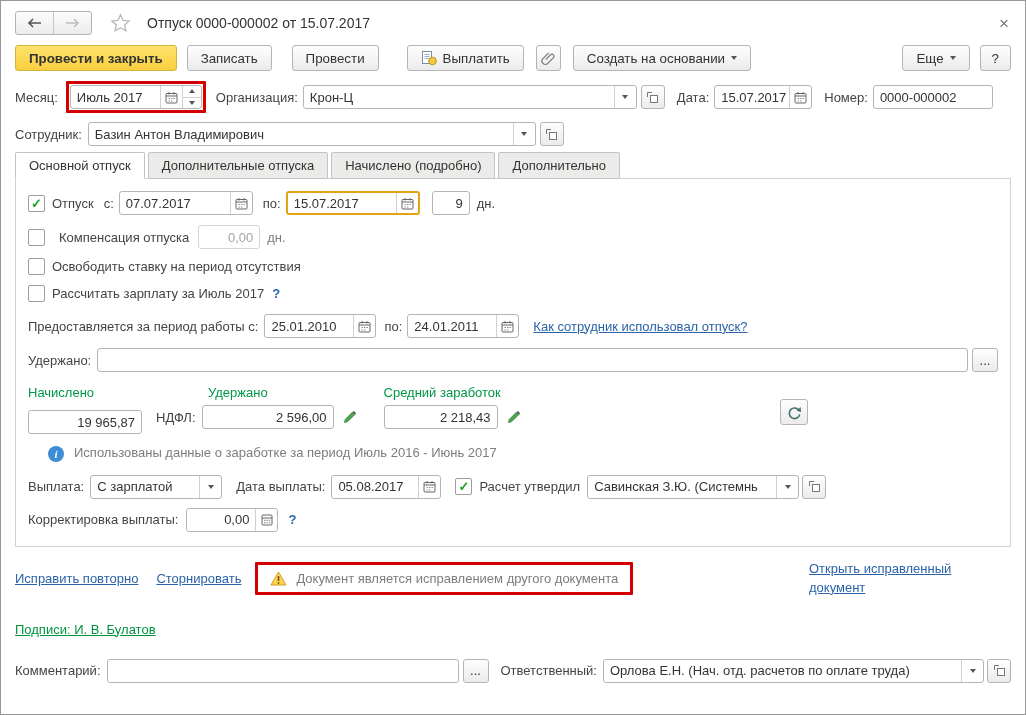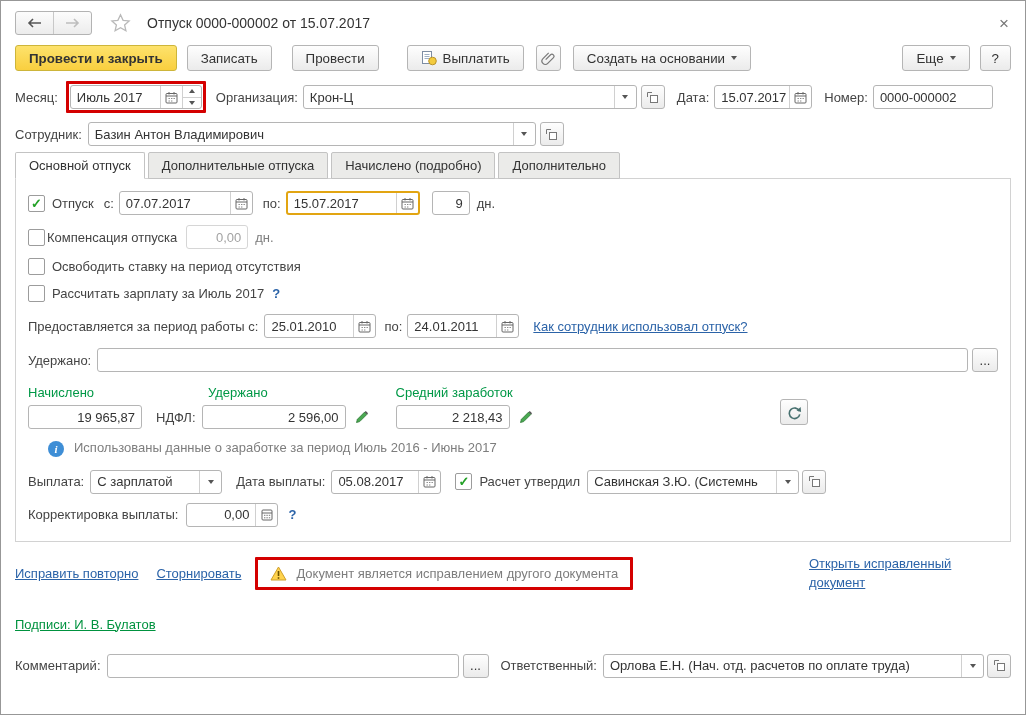--- a/index.html
+++ b/index.html
@@ -216,21 +216,21 @@
         </span>
       </span>
       <span class="field" style="width:38px;margin-left:12px">
         <span class="fld-text num">9</span>
       </span>
       <span class="lbl" style="margin-left:7px">дн.</span>
     </div>
 
     <div class="prow" style="margin-bottom:9px">
       <span class="chk"></span>
-      <span class="lbl" style="margin-left:2px">Компенсация отпуска</span>
+      <span class="lbl" style="margin-left:14px">Компенсация отпуска</span>
       <span class="field disabled" style="width:62px;margin-left:9px">
         <span class="fld-text num">0,00</span>
       </span>
       <span class="lbl muted" style="margin-left:7px">дн.</span>
     </div>
 
     <div class="prow" style="margin-bottom:10px">
       <span class="chk"></span>
       <span class="lbl" style="margin-left:7px">Освободить ставку на период отсутствия</span>
     </div>
@@ -272,30 +272,30 @@
     <div class="prow" style="margin-bottom:13px">
       <span class="lbl" style="margin-right:6px">Удержано:</span>
       <span class="field" style="flex:1">
           <span class="fld-text"></span>
         </span>
       <span class="sq-btn sm" style="margin-left:4px;width:26px">...</span>
     </div>
 
     <div class="prow" style="align-items:flex-start;margin-bottom:10px">
       <div>
-        <div class="grn" style="margin-bottom:5px">Начислено</div>
+        <div class="grn" style="margin-bottom:10px">Начислено</div>
         <span class="field" style="width:114px">
           <span class="fld-text num">19 965,87</span>
         </span>
       </div>
       <div style="margin-left:14px">
         <div class="grn" style="margin-bottom:5px;margin-left:52px">Удержано</div>
         <div style="display:flex;align-items:center">
           <span class="lbl" style="margin-right:6px">НДФЛ:</span>
-          <span class="field" style="width:144px">
+          <span class="field" style="width:132px">
             <span class="fld-text num">2 596,00</span>
           </span>
           <span style="margin-left:8px;display:flex">
             <svg width="16" height="16" viewBox="0 0 16 16">
                 <path d="M2.5 13.5l.9-3.2 7.2-7.2 2.3 2.3-7.2 7.2z" fill="#4aa852" stroke="#2f7a36" stroke-width="0.8"></path>
                 <path d="M10.6 3.1l1.2-1.2 2.3 2.3-1.2 1.2z" fill="#555"></path>
               </svg>
           </span>
         </div>
       </div>

